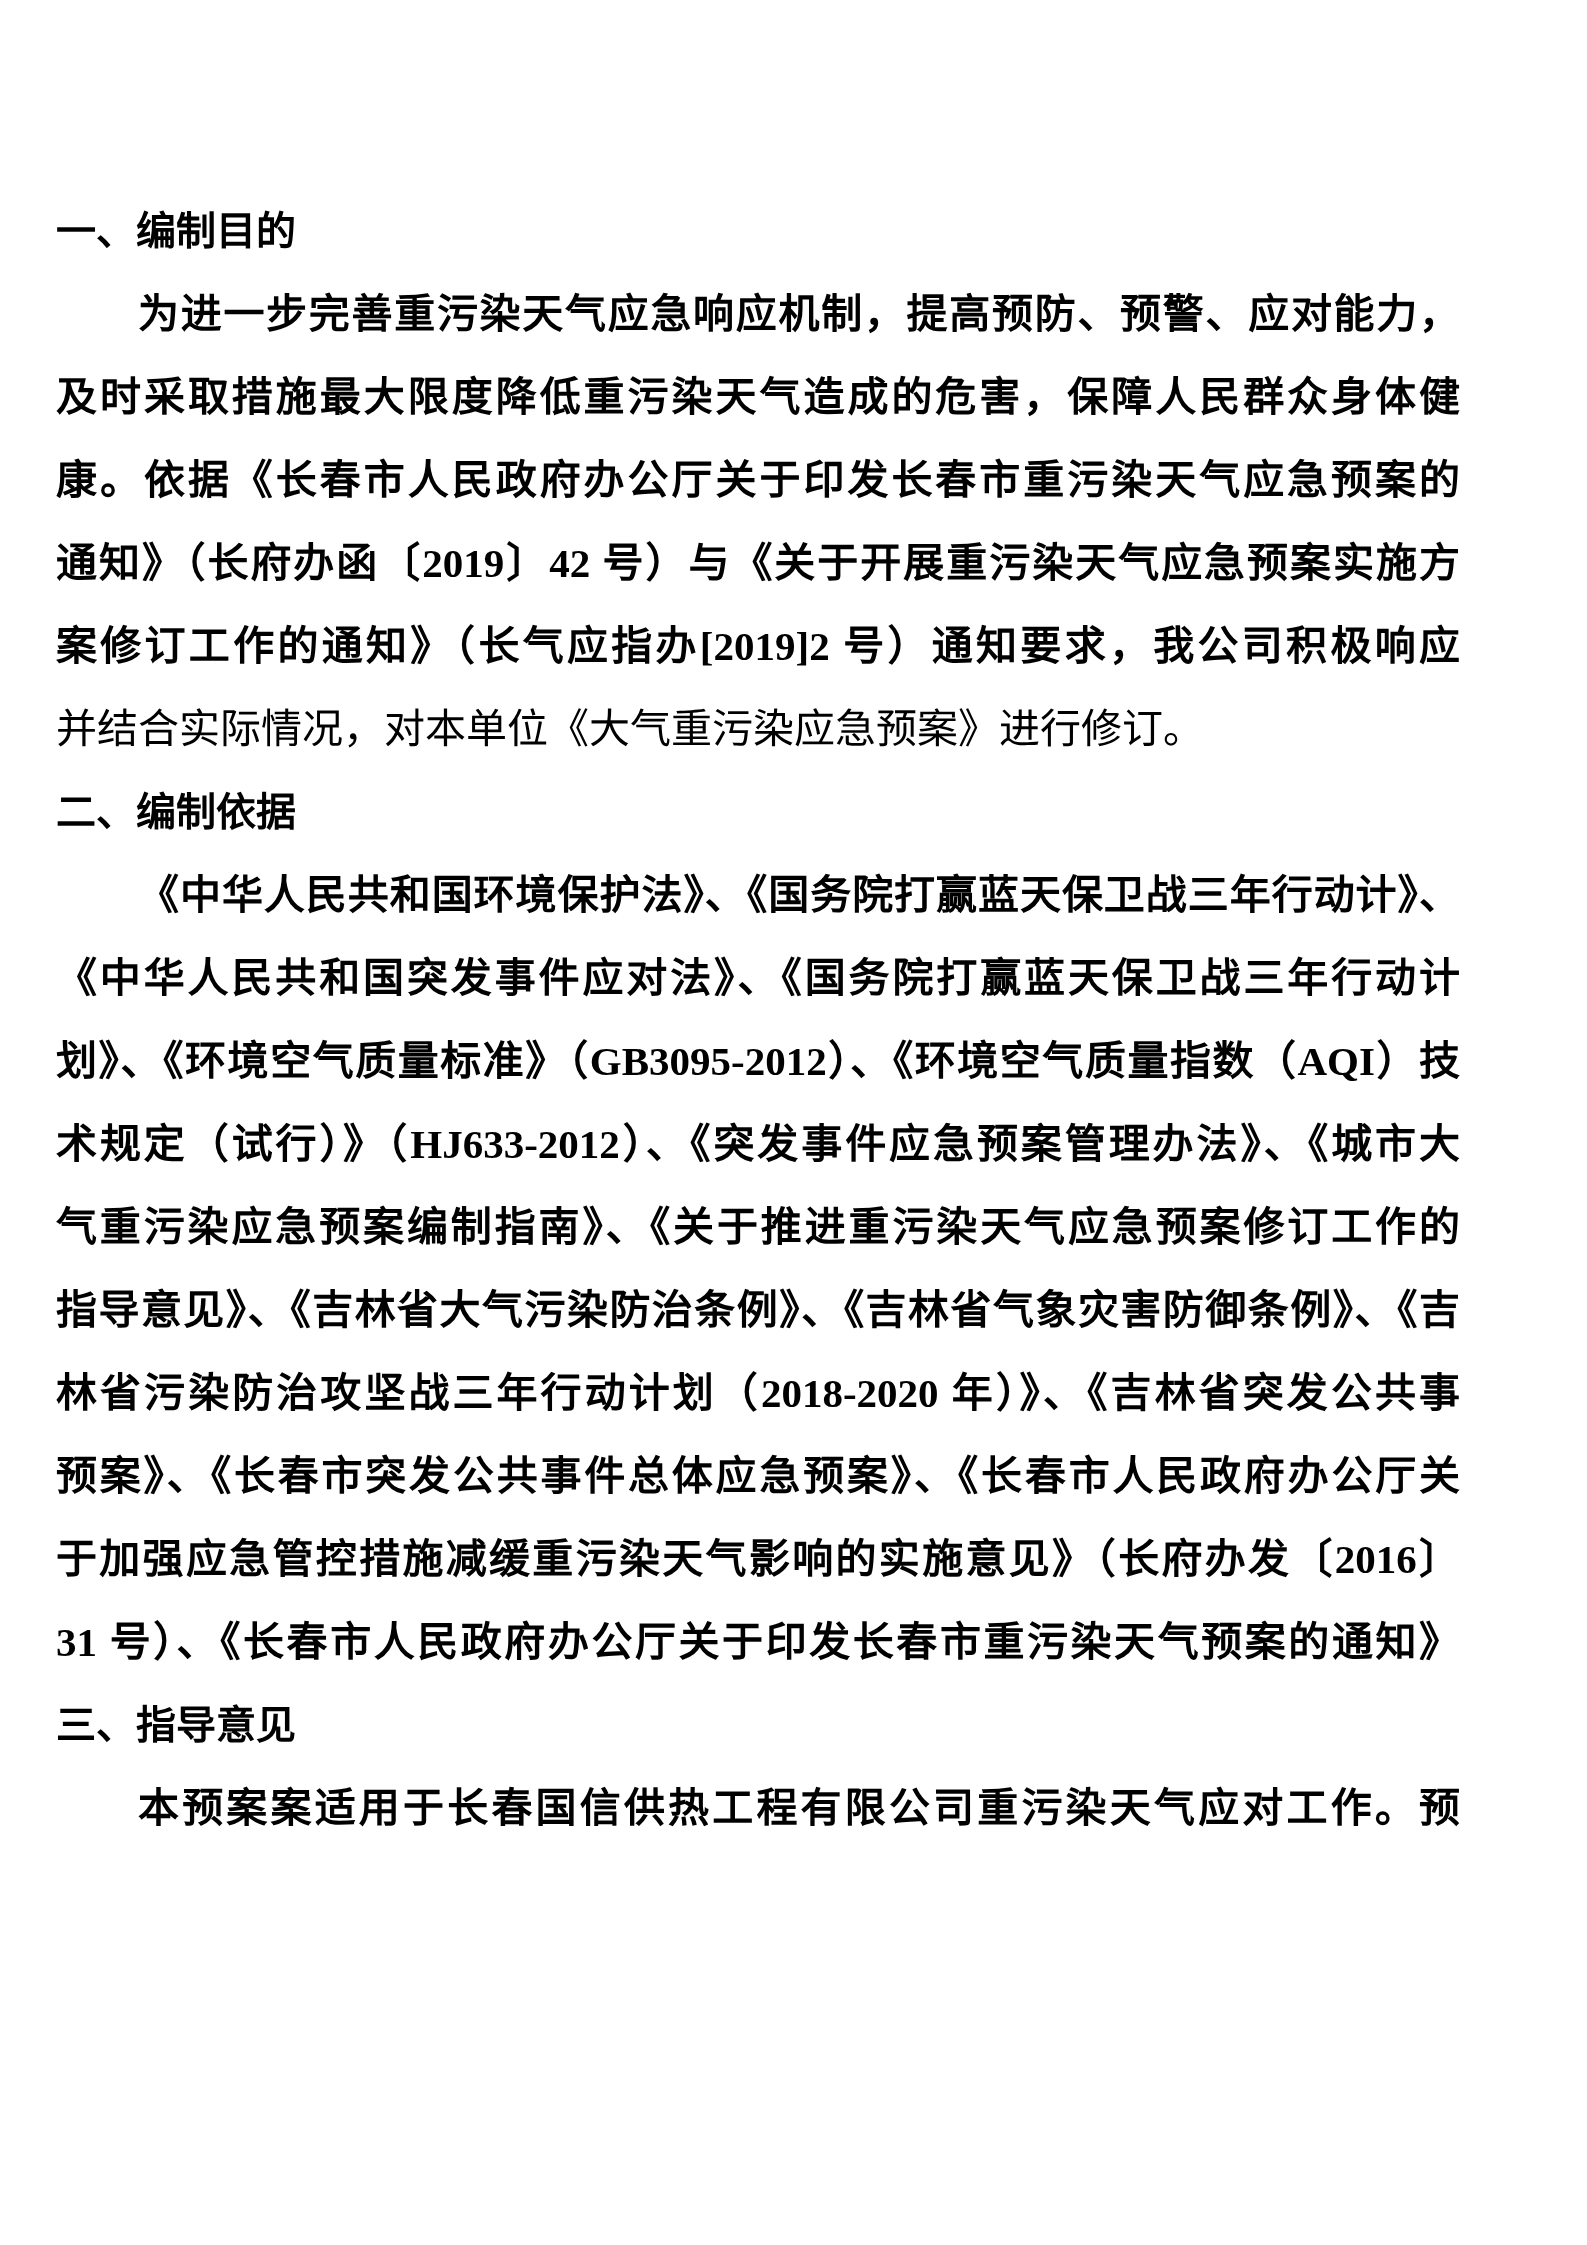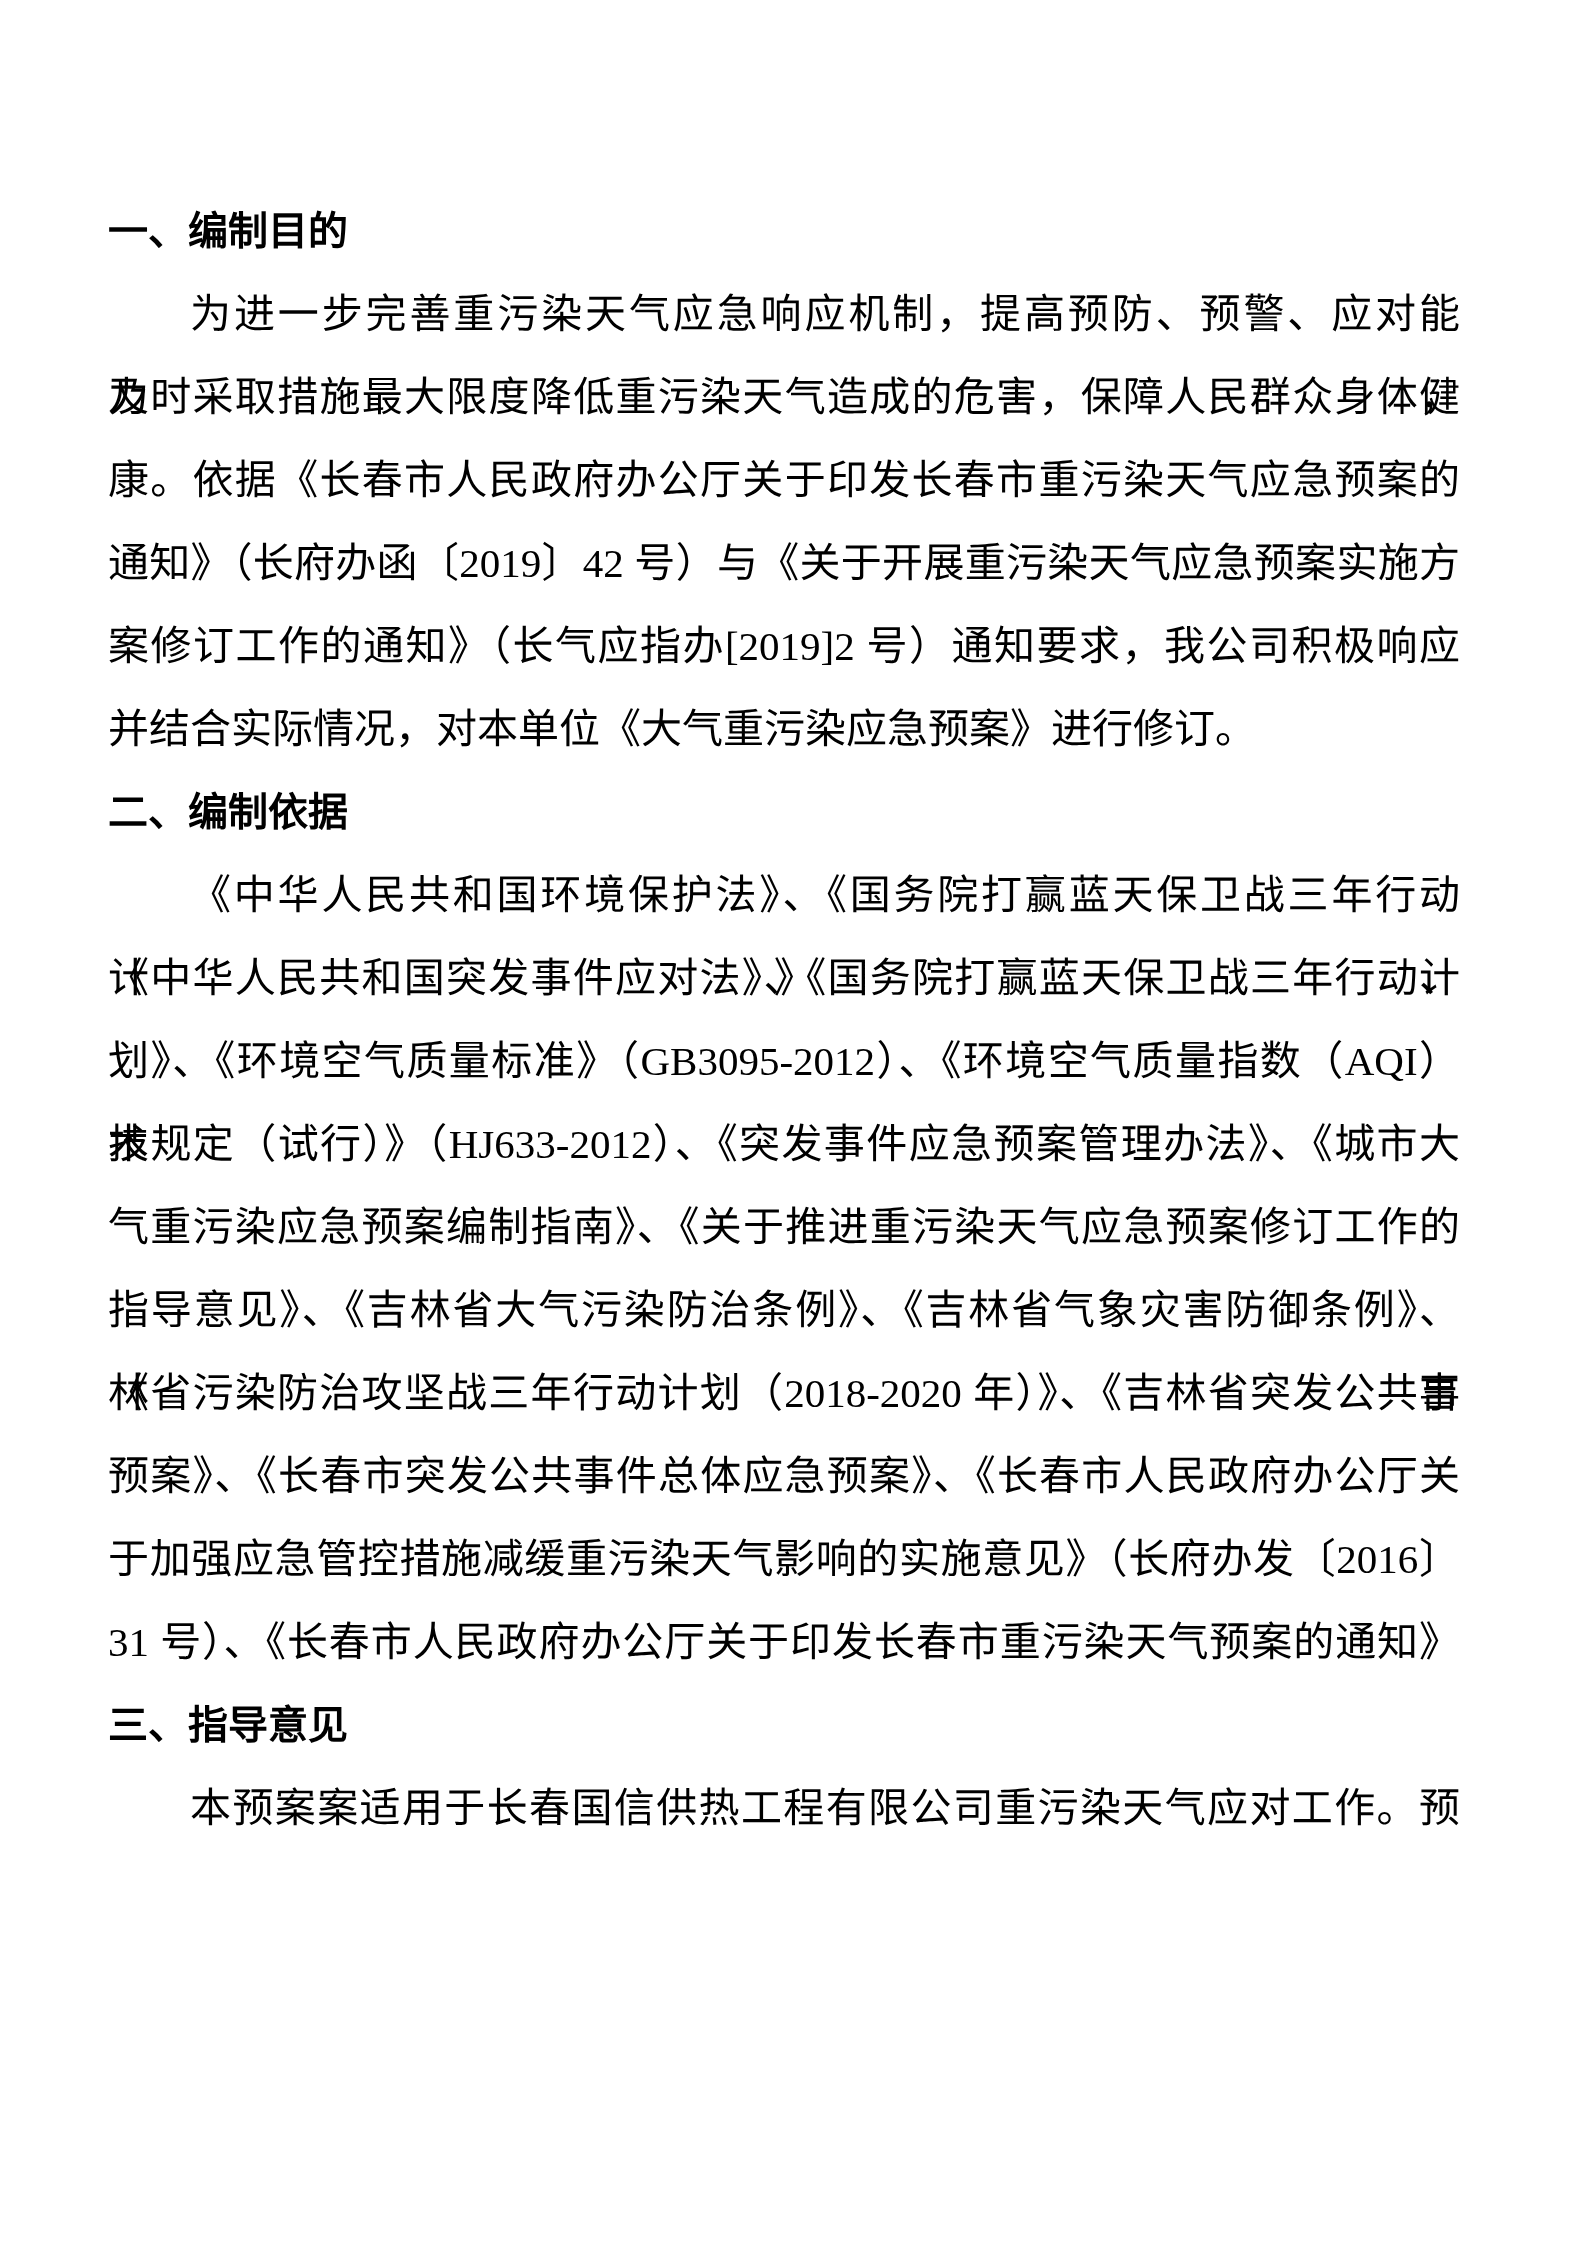--- a/index.html
+++ b/index.html
@@ -7,37 +7,38 @@
     padding: 0;
     background: #ffffff;
   }
   .page {
     position: relative;
     width: 1587px;
     height: 2245px;
     margin: 0 auto;
     background: #ffffff;
     box-sizing: border-box;
-    padding: 190px 127px 0 108px;
+    padding: 190px 127px 0 56px;
     color: #000000;
     overflow: hidden;
   }
   .line {
     height: 83px;
     line-height: 83px;
     font-size: 41px;
     font-family: "Liberation Serif", "DejaVu Serif", serif;
     color: #000000;
     white-space: nowrap;
   }
   .line.just {
     white-space: normal;
     text-align: justify;
     text-align-last: justify;
     text-justify: inter-character;
+    font-weight: bold;
   }
   .line.indent {
     text-indent: 82px;
   }
   .heading {
     font-family: "Liberation Sans", "DejaVu Sans", sans-serif;
     font-weight: 700;
     font-size: 40px;
   }
 </style>

